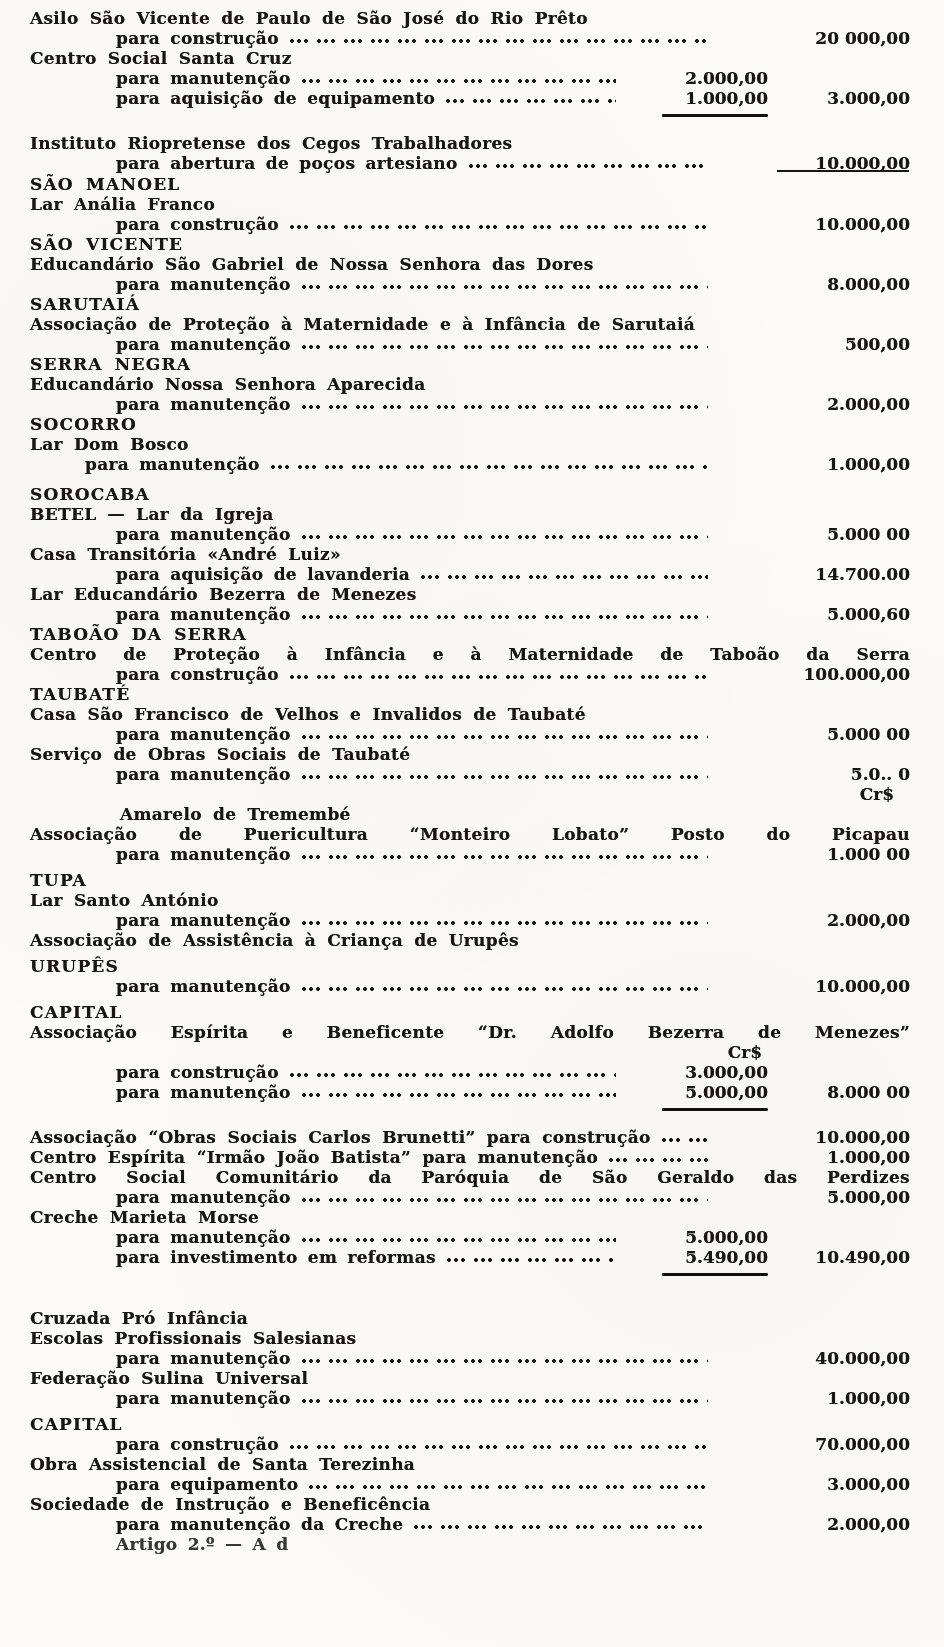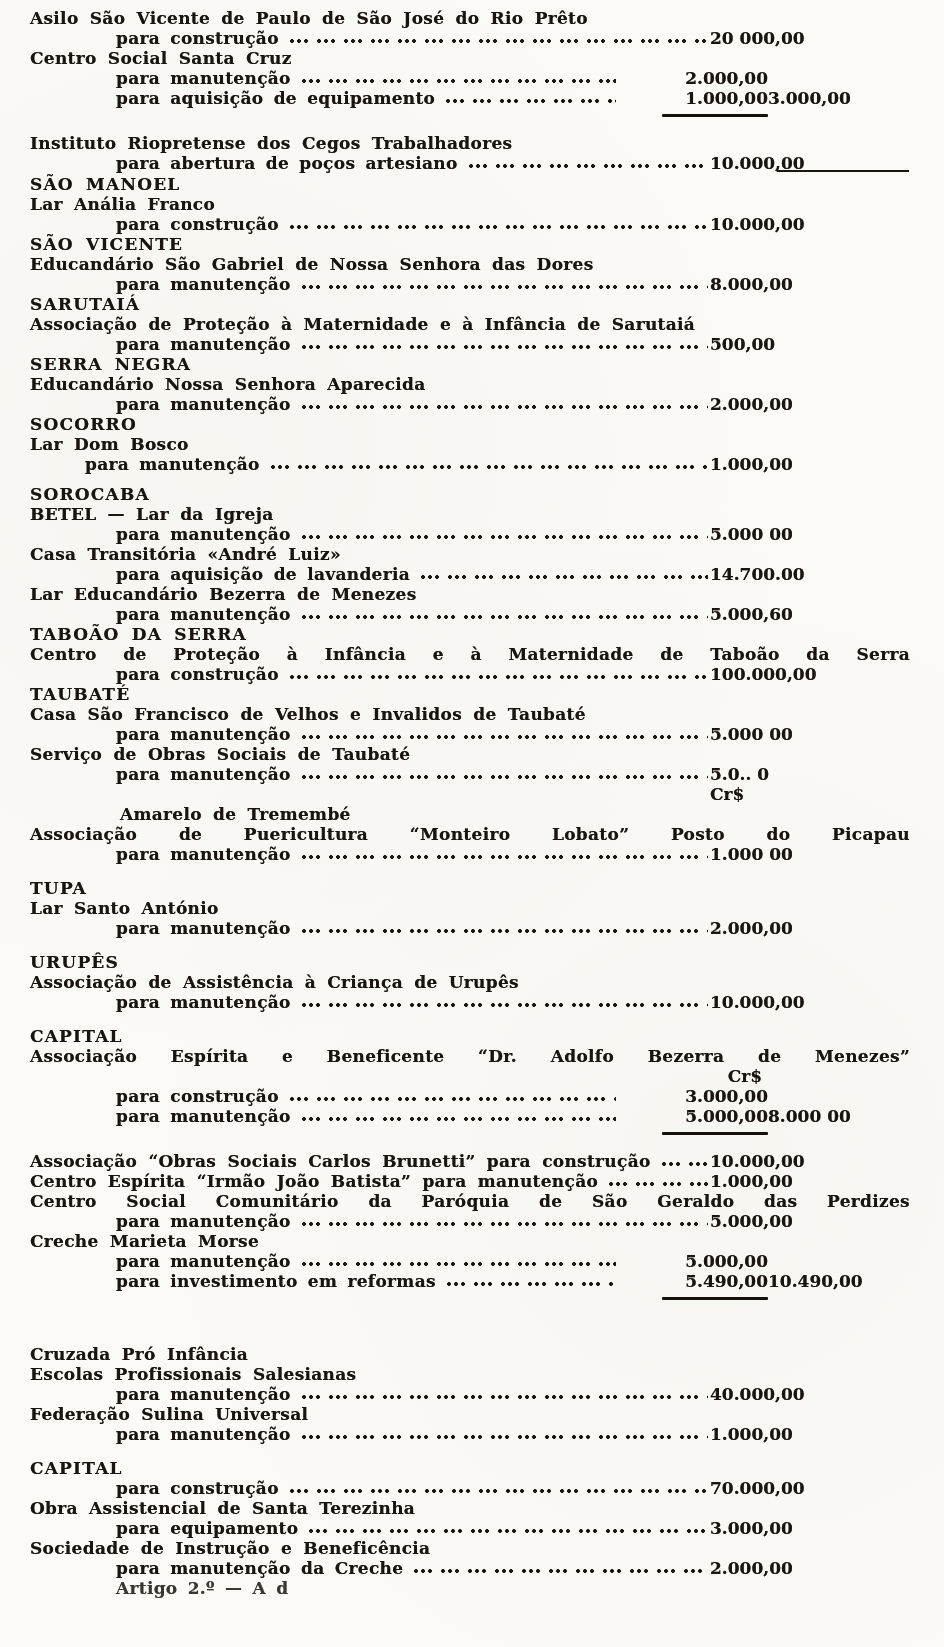--- a/index.html
+++ b/index.html
@@ -33,34 +33,34 @@
     flex:1 1 auto;
     margin:0 2px 0 10px;
     background-image:
       radial-gradient(circle at 3px 13px,  #1e1813 1.6px, transparent 2.2px),
       radial-gradient(circle at 10px 13px, #1e1813 1.6px, transparent 2.2px),
       radial-gradient(circle at 17px 13px, #1e1813 1.6px, transparent 2.2px);
     background-size:27px 20px;
     background-repeat:repeat-x;
   }
   .inner-col{width:150px;flex:none;text-align:right;}
-  .outer-col{width:200px;flex:none;}
+  .outer-col{width:200px;flex:none;text-align:right;}
   .outer-col.narrow{width:142px;}
   .crs-outer{padding-right:16px;box-sizing:border-box;}
   .crs-inner{padding-right:6px;box-sizing:border-box;}
   .rule-row{min-height:15px;height:15px;}
   .rule-bar{width:106px;height:3px;flex:none;align-self:center;background:#16100b;border-radius:1px;}
   .rule-pad{width:142px;flex:none;}
   .smear{
     background:linear-gradient(#1a1511,#1a1511) right 1px bottom 2px / 66% 2px no-repeat;
     padding-bottom:1px;
   }
   .gap1{margin-top:10px;}
-  .gap2{margin-top:14px;}
-  .gap3{margin-top:38px;}
+  .gap2{margin-top:6px;}
+  .gap3{margin-top:26px;}
   .partial{opacity:.85;}
 </style>
 </head>
 <body>
 
 <div class="page">
     <div class="row">
       <span class="txt">Asilo São Vicente de Paulo de São José do Rio Prêto</span>
     </div>
     <div class="row">
@@ -227,25 +227,25 @@
       <span class="txt header">TUPA</span>
     </div>
     <div class="row">
       <span class="txt">Lar Santo António</span>
     </div>
     <div class="row">
       <span class="txt ind">para manutenção</span>
       <div class="leader"></div>
       <span class="outer-col">2.000,00</span>
     </div>
+    <div class="row">
+      <span class="txt">Associação de Assistência à Criança de Urupês</span>
+    </div>
     <div class="row gap2">
       <span class="txt header">URUPÊS</span>
-    </div>
-    <div class="row">
-      <span class="txt">Associação de Assistência à Criança de Urupês</span>
     </div>
     <div class="row">
       <span class="txt ind">para manutenção</span>
       <div class="leader"></div>
       <span class="outer-col">10.000,00</span>
     </div>
     <div class="row gap2">
       <span class="txt header">CAPITAL</span>
     </div>
     <div class="row">

